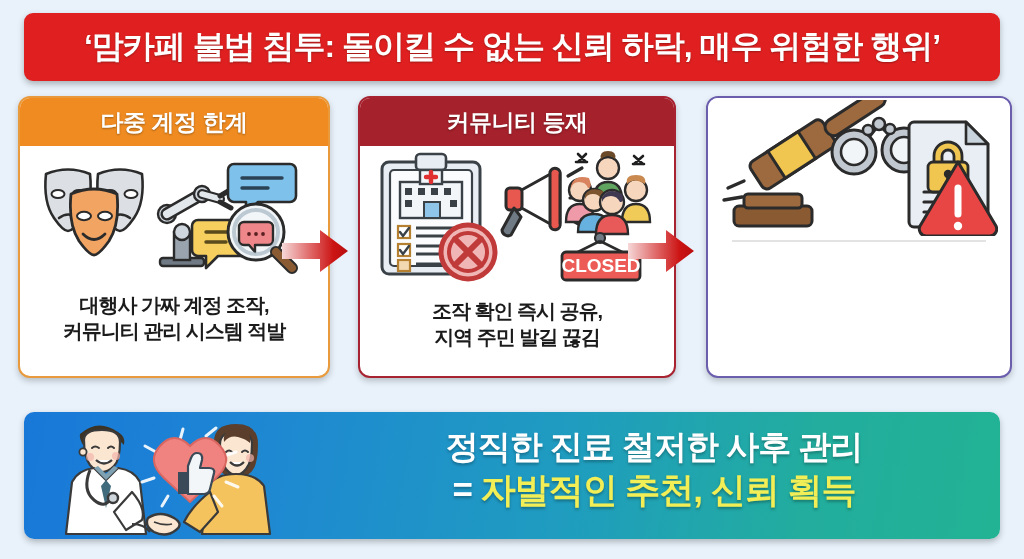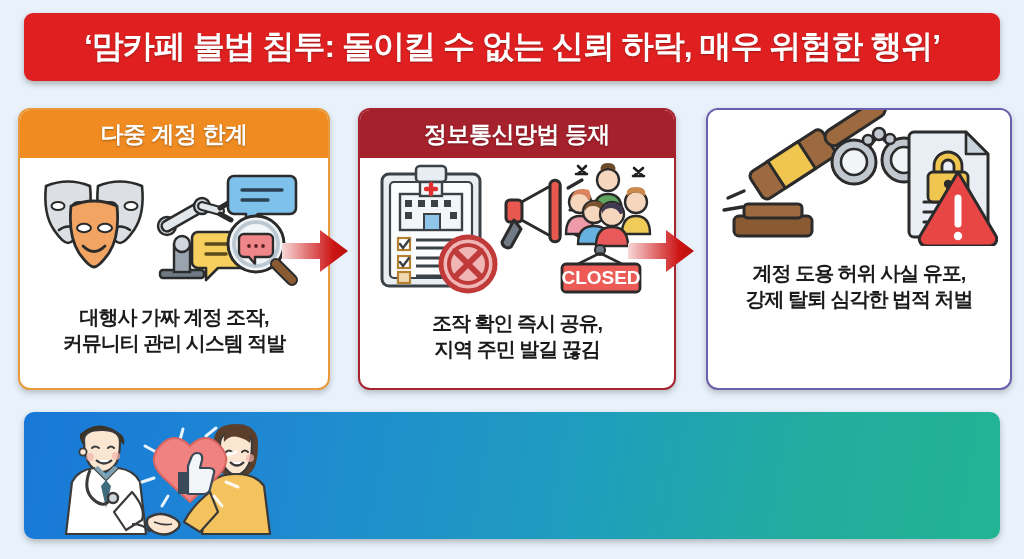--- a/index.html
+++ b/index.html
@@ -20,21 +20,21 @@
     box-shadow:0 3px 6px rgba(0,0,0,.28);
     display:flex;align-items:center;justify-content:center;
   }
   .title-banner .txt{
     color:#ffffff;font-size:32px;font-weight:bold;letter-spacing:-1px;
     white-space:nowrap;
     text-shadow:0 1px 2px rgba(0,0,0,.30);
   }
 
   
-  .cards{position:absolute;left:0;top:108px;width:1024px;height:285px;}
+  .cards{position:absolute;left:0;top:96px;width:1024px;height:285px;}
   .card{
     position:absolute;top:0;width:312px;height:282px;
     background:#ffffff;
     border-radius:12px;
     box-shadow:0 3px 6px rgba(0,0,0,.22);
     overflow:hidden;
     border:2px solid #d9a15a;
     box-sizing:border-box;
   }
   .card.c1{left:18px;border-color:#e89a3c;}
@@ -172,21 +172,21 @@
           </svg>
         </div>
         <div class="divider"></div>
         <div class="caption">대행사 가짜 계정 조작,
 커뮤니티 관리 시스템 적발</div>
       </div>
     </div>
 
     <div class="card c2">
       <div class="card-head">
-        <span class="txt">정보통신망법 등재</span>
+        <span class="txt">커뮤니티 등재</span>
       </div>
       <div class="card-body">
         <div class="icon-zone">
           <svg width="290" height="138" viewBox="0 0 290 138">
 
             <g>
               <rect x="10" y="16" width="98" height="112" rx="7" fill="#e7edf2" stroke="#3a4248" stroke-width="3"></rect>
               <rect x="18" y="24" width="82" height="96" rx="4" fill="#fbfcfd" stroke="#3a4248" stroke-width="2.2"></rect>
               <rect x="44" y="8" width="30" height="16" rx="4" fill="#e7edf2" stroke="#3a4248" stroke-width="2.6"></rect>
 
@@ -304,22 +304,20 @@
             </g>
 
             <g>
               <path d="M238 62 l38 64 a7 7 0 0 1 -6 10 h-64 a7 7 0 0 1 -6 -10 z" fill="#e84545" stroke="#2b2b2b" stroke-width="3" stroke-linejoin="round"></path>
               <path d="M238 88 v26" stroke="#fff" stroke-width="7" stroke-linecap="round"></path>
               <circle cx="238" cy="126" r="4.2" fill="#ffffff"></circle>
             </g>
           </svg>
         </div>
         <div class="divider"></div>
-        <div class="caption">계정 도용 허위 사실 유포,
-강제 탈퇴 심각한 법적 처벌</div>
       </div>
     </div>
   </div>
 
   <div class="arrow a1">
     <svg width="66" height="46" viewBox="0 0 66 46">
       <defs>
         <linearGradient id="ag1" x1="0" y1="0" x2="1" y2="0">
           <stop offset="0%" stop-color="#f6d8d8"></stop>
           <stop offset="42%" stop-color="#e06a6a"></stop>
@@ -393,15 +391,19 @@
         </g>
 
         <g>
           <path d="M152 28 l3 -11 M178 24 l10 -8 M128 40 l-11 -6 M196 44 l12 -4 M126 66 l-12 4 M198 70 l12 5 M140 84 l-6 10 M186 84 l8 10" stroke="#ffffff" stroke-width="3" stroke-linecap="round" opacity=".9"></path>
           <path d="M162 34 q-16 -16 -30 0 q-14 15 4 32 l26 24 l26 -24 q18 -17 4 -32 q-14 -16 -30 0 z" fill="#f0837f" stroke="#d96661" stroke-width="2"></path>
           <path d="M150 60 h10 v22 h-10 z" fill="#3a4a58"></path>
           <path d="M160 82 h16 q5 0 6 -5 l4 -16 q1 -5 -5 -5 h-9 l2 -8 q1 -7 -5 -7 q-4 0 -6 5 l-3 8 z" fill="#f2f6f8" stroke="#3a4a58" stroke-width="2.2" stroke-linejoin="round"></path>
         </g>
       </svg>
     </div>
+    <div class="bb-text">
+      <div class="bb-line1">정직한 진료 철저한 사후 관리</div>
+      <div class="bb-line2"><span class="bb-eq">=</span> <span>자발적인 추천, 신뢰 획득</span></div>
+    </div>
   </div>
 
 </div>
 
 </body></html>

